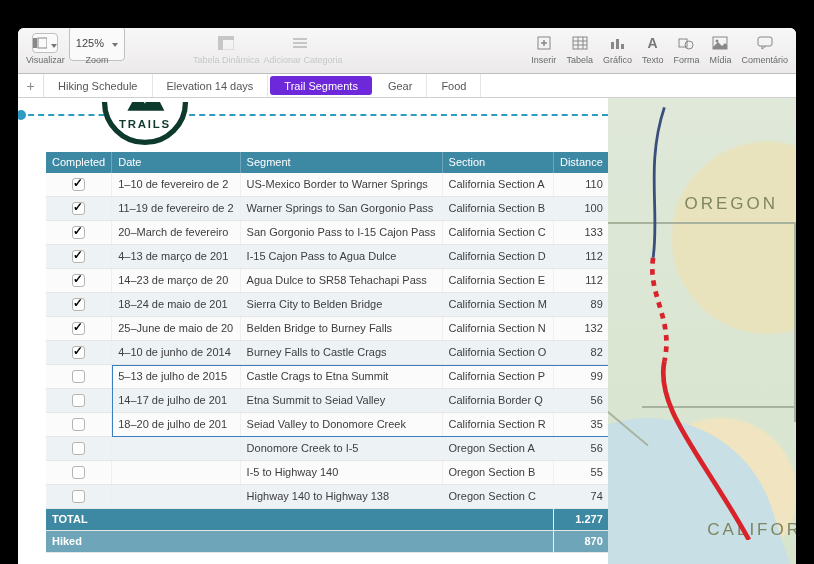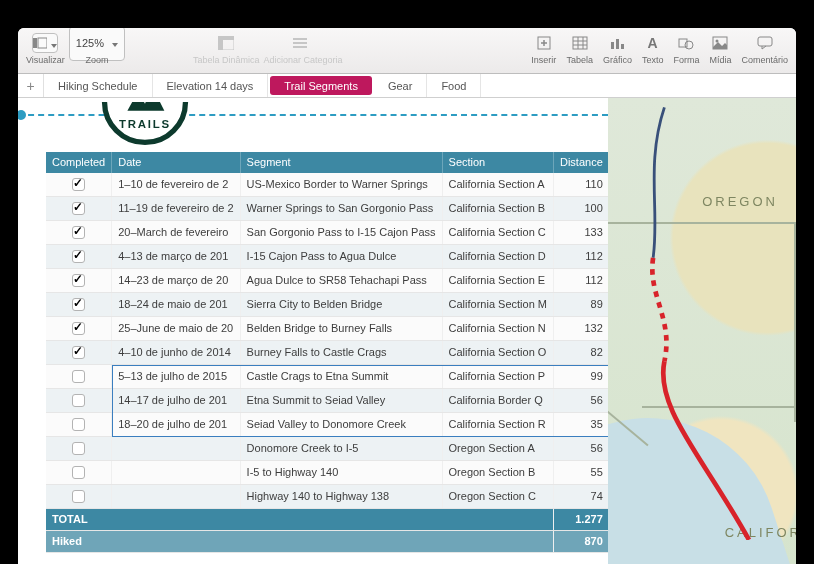--- a/index.html
+++ b/index.html
@@ -17,21 +17,21 @@
   .tb-spacer { flex:1; }
   .tb-right { display:flex; gap:10px; }
   .grey { color:#c7c7c7; }
   .chev::after { content:""; display:inline-block; border-left:3px solid transparent; border-right:3px solid transparent; border-top:4px solid #777; margin-left:4px;}
   .toolbar svg { display:block; }
 
   
   .sheet-tabs { height: 24px; display:flex; align-items:stretch; border-bottom:1px solid #cfcfcf; background:#fff; }
   .sheet-add { width:26px; display:flex; align-items:center; justify-content:center; border-right:1px solid #e0e0e0; color:#888; font-size:14px; }
   .sheet-tab { padding: 0 14px; font-size: 11px; color:#555; display:flex; align-items:center; border-right:1px solid #e5e5e5; background:#fff; }
-  .sheet-tab.active { background:#be185d; color:#fff; border-radius:3px; margin:2px 2px; border-right:none; }
+  .sheet-tab.active { background:#6d28d9; color:#fff; border-radius:3px; margin:2px 2px; border-right:none; }
 
   
   .workspace { flex:1; display:flex; overflow:hidden; }
   .left { width:590px; overflow:hidden; position:relative; line-height:0; }
   .map { flex:1; position:relative; overflow:hidden; }
 
   
   .sheet-canvas { position:absolute; left:0; top:0; width:100%; }
   .ruler-line { height: 18px; border-bottom: 2px dashed #2d9cc2; position:relative;}
   .ruler-dot { position:absolute; left:-2px; top:12px; width:10px; height:10px; background:#2d9cc2; border-radius:50%; }
@@ -55,21 +55,21 @@
   .map-bg { position:absolute; inset:0; background:
     radial-gradient(circle at 60% 85%, #f0e5c0 0 18%, transparent 19%),
     radial-gradient(circle at 85% 30%, #e8e3bd 0 26%, transparent 27%),
     linear-gradient(#dfe8d9,#d6e4cd); }
   .map-ocean { position:absolute; left:-90px; top:320px; width:260px; height:260px; background:#c8dfe6; border-radius:50% 50% 0 0; transform:rotate(-18deg); }
   .state-line { position:absolute; background:#a7b39d; }
   .state-h1 { top:124px; left:0; right:0; height:2px; }
   .state-v1 { top:124px; right:0; width:2px; height:200px; }
   .state-h2 { top:308px; left:34px; right:0; height:2px; }
   .state-diag { top:308px; left:-6px; width:60px; height:2px; transform-origin:left; transform:rotate(40deg);}
-  .map-label { position:absolute; font-size:13px; letter-spacing:3px; color:#7e8661; font-weight:500; }
+  .map-label { position:absolute; font-size:17px; letter-spacing:3px; color:#7e8661; font-weight:500; }
   .trail-svg { position:absolute; inset:0; }
 </style>
 </head>
 <body>
 
 <div class="device">
   <div class="screen">
 
     <div class="toolbar">
       <div class="tb-group">

